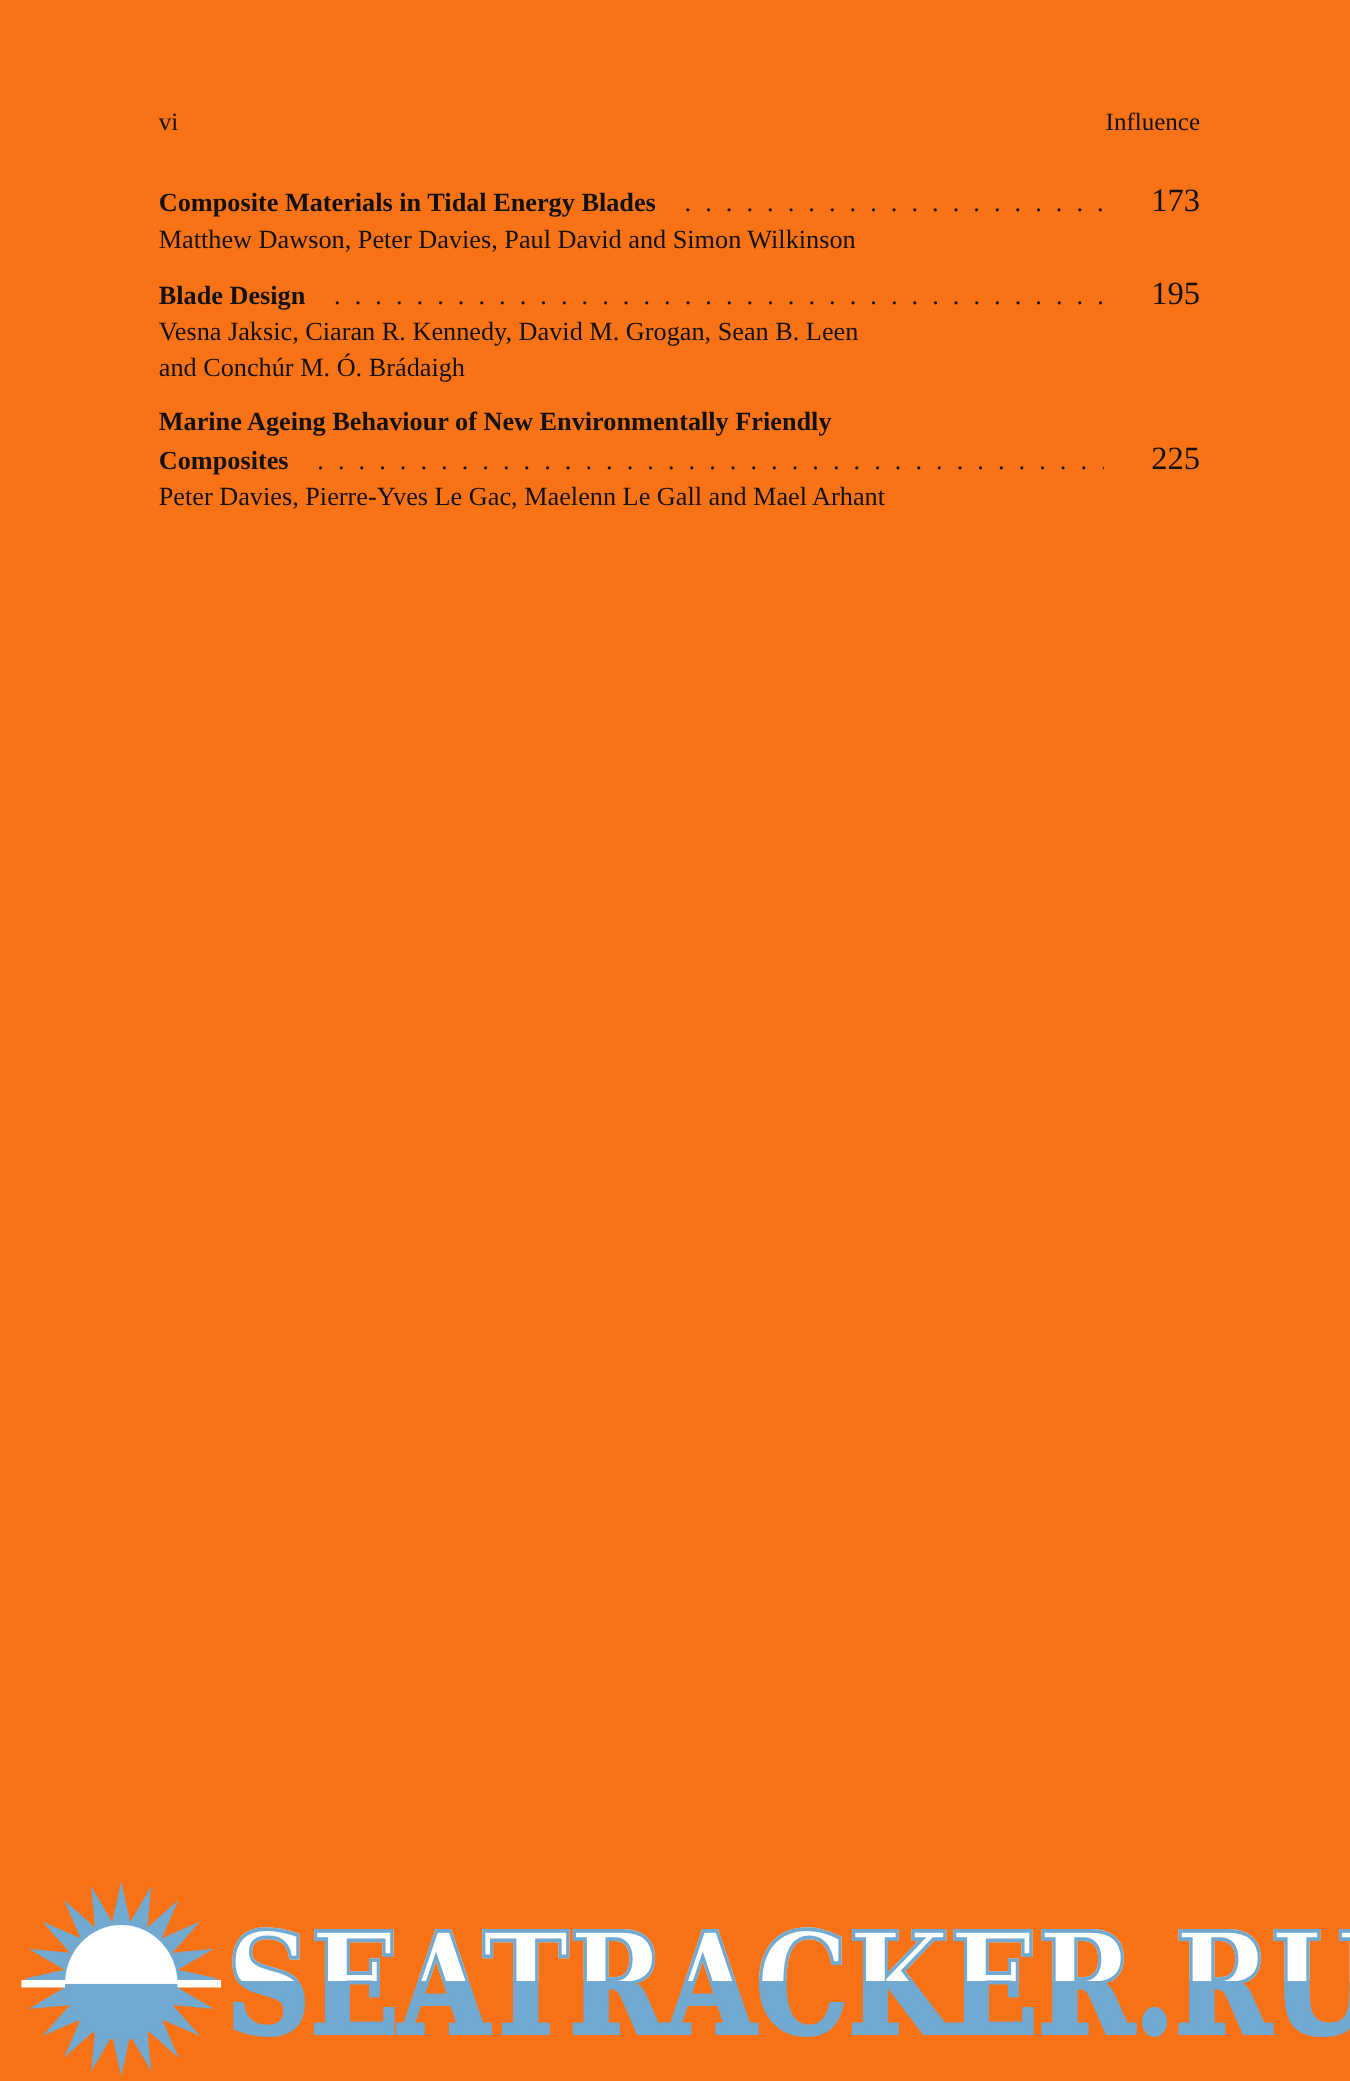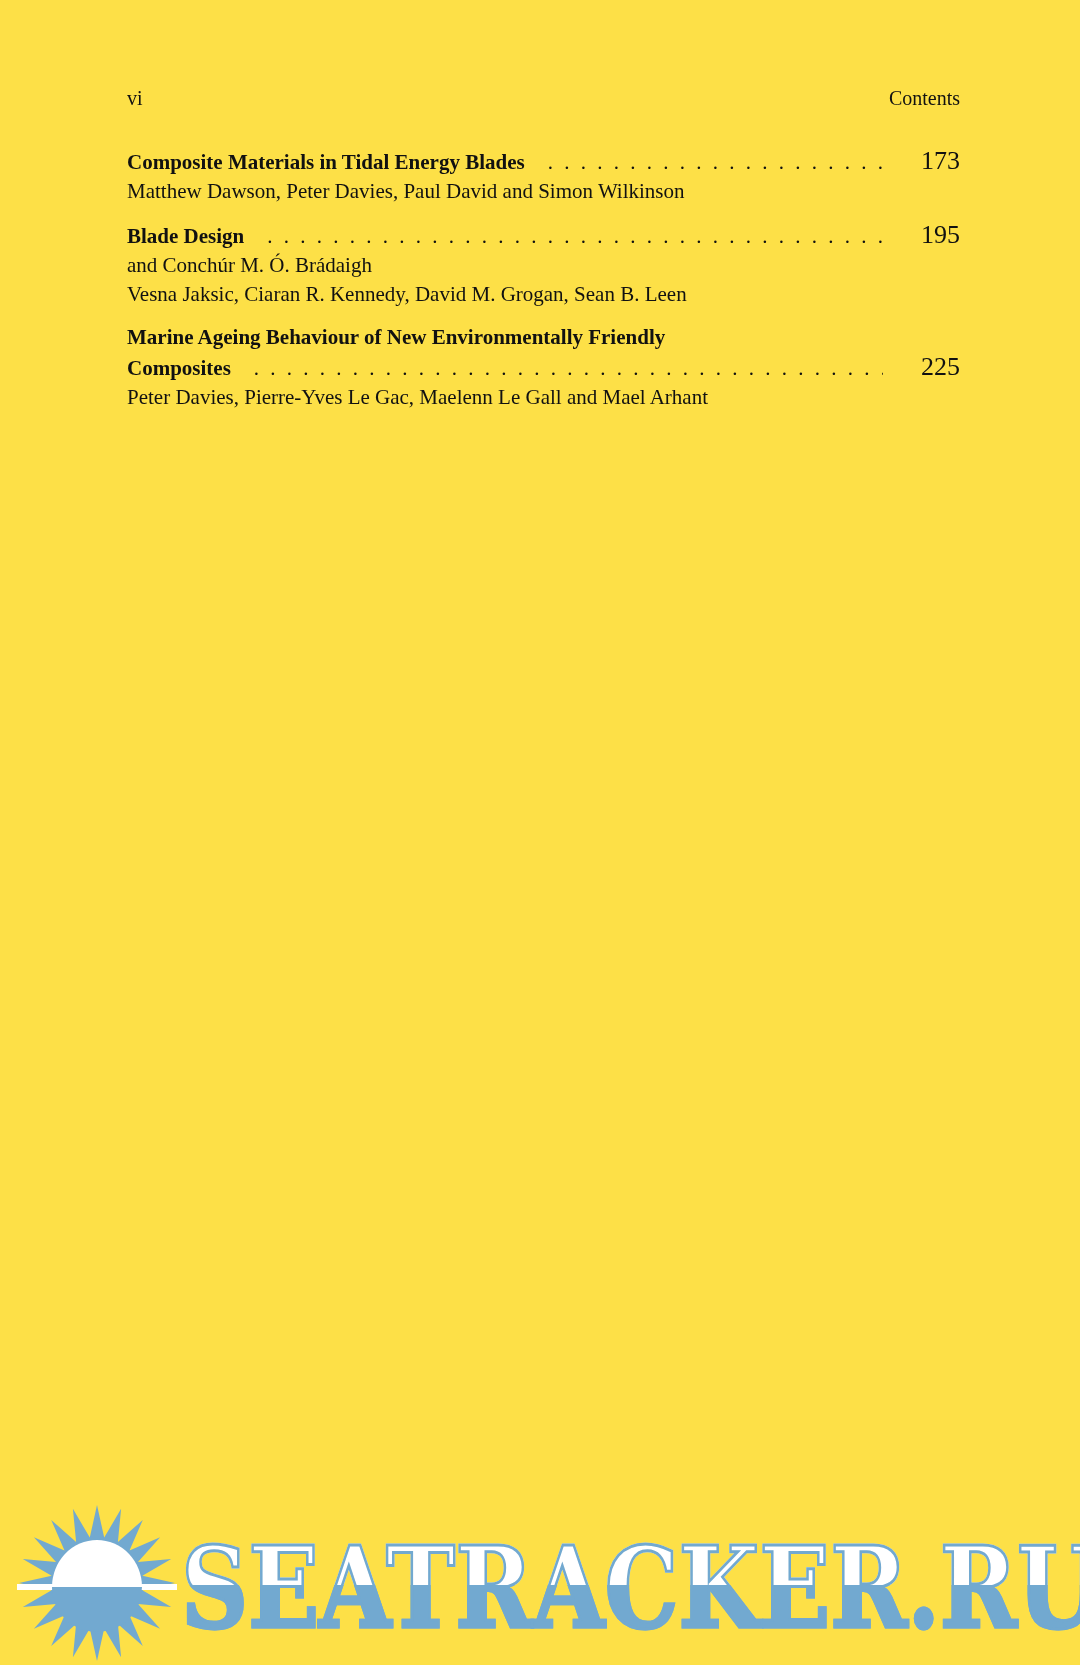--- a/index.html
+++ b/index.html
@@ -1,20 +1,20 @@
 <!DOCTYPE html>
 <html><head>
 <meta charset="utf-8">
 <style>
   html, body { margin: 0; padding: 0; background: #ffffff; }
   .page {
     position: relative;
     width: 1080px;
     height: 1665px;
-    background: #fde047;
+    background: #f97316;
     overflow: hidden;
     font-family: "Liberation Serif", "DejaVu Serif", serif;
     color: #111111;
   }
   .content {
     position: absolute;
     left: 127px;
     top: 85px;
     width: 833px;
   }
@@ -88,42 +88,42 @@
 </style>
 </head>
 <body>
 
 <div class="page">
 
   <div class="content">
 
     <div class="running-head">
       <span>vi</span>
-      <span>Contents</span>
+      <span>Influence</span>
     </div>
 
     <div class="toc">
 
       <div class="toc-entry">
         <div class="toc-line">
           <span class="toc-title">Composite Materials in Tidal Energy Blades</span>
           <span class="leader">. . . . . . . . . . . . . . . . . . . . . . . . . . . . . . . . . . . . . . . . . . . . . . . . . . . . . . . . . . . . </span>
           <span class="pagenum">173</span>
         </div>
         <div class="toc-authors">Matthew Dawson, Peter Davies, Paul David and Simon Wilkinson</div>
       </div>
 
       <div class="toc-entry">
         <div class="toc-line">
           <span class="toc-title">Blade Design</span>
           <span class="leader">. . . . . . . . . . . . . . . . . . . . . . . . . . . . . . . . . . . . . . . . . . . . . . . . . . . . . . . . . . . . </span>
           <span class="pagenum">195</span>
         </div>
+        <div class="toc-authors">Vesna Jaksic, Ciaran R. Kennedy, David M. Grogan, Sean B. Leen</div>
         <div class="toc-authors">and Conchúr M. Ó. Brádaigh</div>
-        <div class="toc-authors">Vesna Jaksic, Ciaran R. Kennedy, David M. Grogan, Sean B. Leen</div>
       </div>
 
       <div class="toc-entry">
         <div class="toc-title">Marine Ageing Behaviour of New Environmentally Friendly</div>
         <div class="toc-line">
           <span class="toc-title">Composites</span>
           <span class="leader">. . . . . . . . . . . . . . . . . . . . . . . . . . . . . . . . . . . . . . . . . . . . . . . . . . . . . . . . . . . . </span>
           <span class="pagenum">225</span>
         </div>
         <div class="toc-authors">Peter Davies, Pierre-Yves Le Gac, Maelenn Le Gall and Mael Arhant</div>

